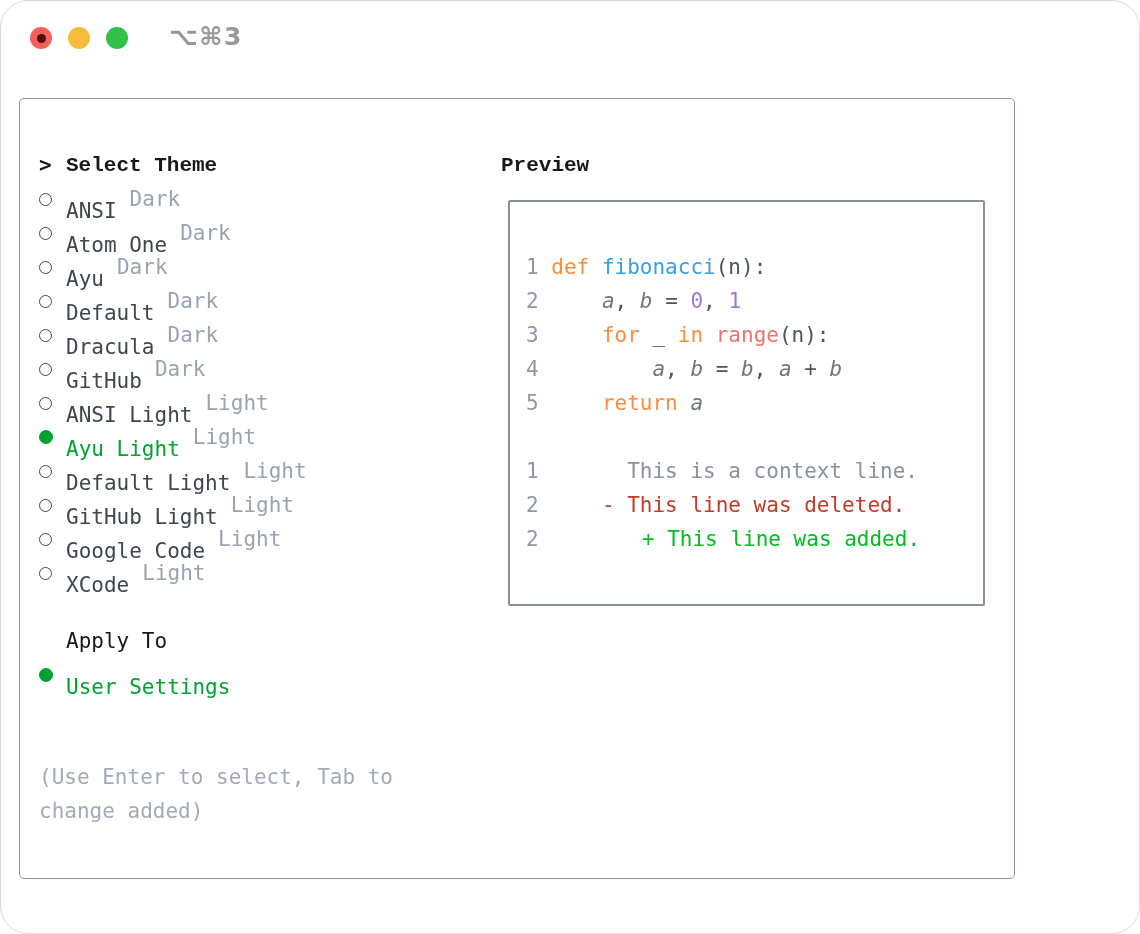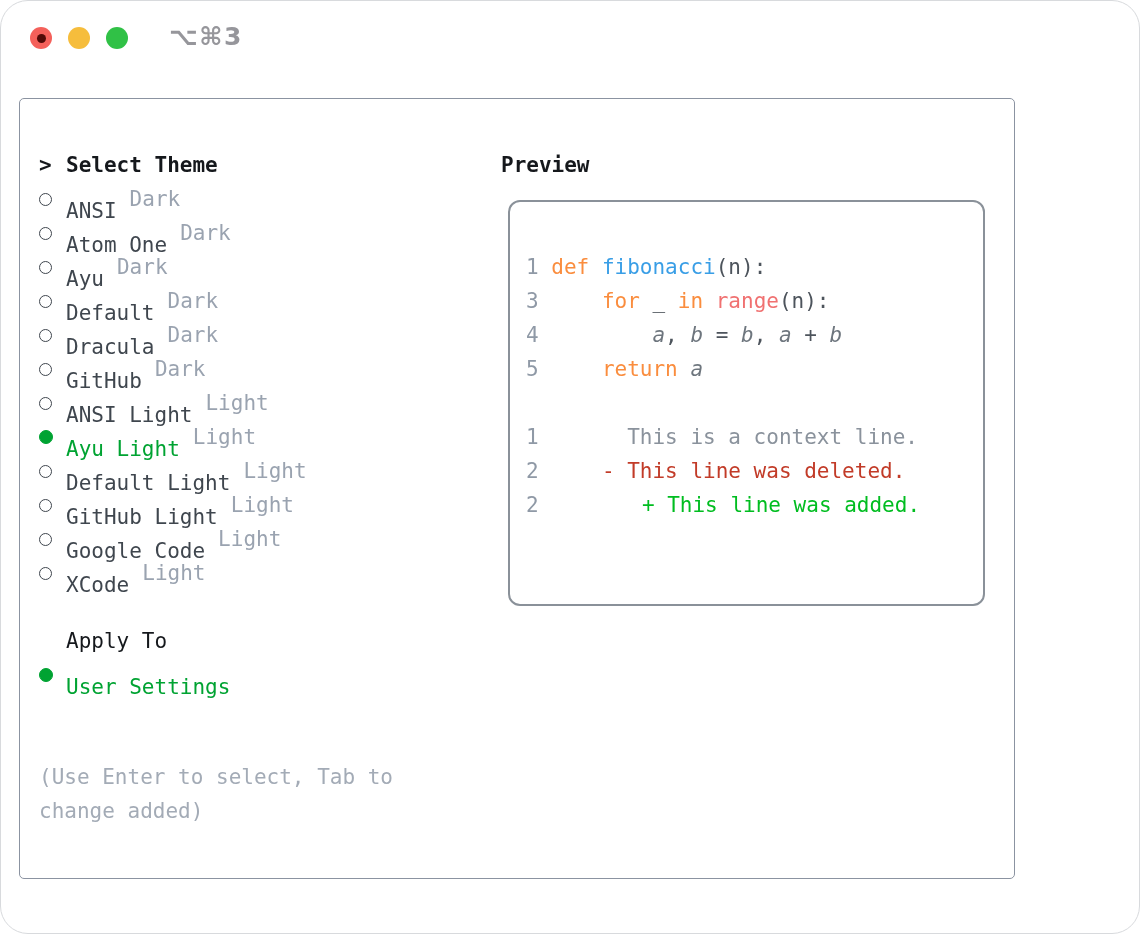--- a/index.html
+++ b/index.html
@@ -28,42 +28,42 @@
   
   .panel {
     position:absolute; left:18px; top:97px; width:996px; height:781px;
     border:1.5px solid var(--c-border_panel); border-radius:5px; background:#fff;
   }
 
   .row { display:flex; align-items:center; height:34px; font-size:21px;
          color:var(--c-fg_dark); white-space:pre; }
   .marker { width:27px; display:flex; align-items:center; flex:none; }
   .prompt { font-weight:700; color:var(--c-fg_black); }
-  .hdr { font-weight:700; color:var(--c-fg_black); }
+  .hdr { font-weight:700; color:var(--c-fg_black);font-family:Liberation Mono, monospace; }
   .subhdr { font-weight:400; color:var(--c-fg_black); }
 
   .radio { width:13px; height:13px; border:1.5px solid var(--c-fg_dark); border-radius:50%; }
   .selected .radio { width:14px; height:14px; background:var(--c-green_ui); border-color:var(--c-green_ui); }
   .t-name { color:var(--c-fg_dark);margin-top:24px; }
   .selected .t-name { color:var(--c-green_ui); }
   .t-variant { color:var(--c-fg_muted); margin-left:0.62em; }
   .selected .opt-label { color:var(--c-green_ui); }
 
   .left-col { position:absolute; left:19px; top:49px; }
   .apply-col { position:absolute; left:19px; top:525px; }
   .help-text {
     position:absolute; left:19px; top:661px; max-width:430px;
     font-size:21px; line-height:34px; color:var(--c-help);
   }
 
   
   .preview-title { position:absolute; left:481px; top:49px; }
   .preview-box {
     position:absolute; left:488px; top:101px; width:477px; height:406px;
-    border:2px solid var(--c-border_preview); border-radius:12px;
+    border:2px solid var(--c-border_preview); border-radius:2px;
     padding:48px 0 0 16px; overflow:hidden; background:#fff;
   }
   .code-line { height:34px; line-height:34px; font-size:21px; white-space:pre; }
   .tok-ln   { color:var(--c-code_ln); }
   .tok-fg   { color:var(--c-code_fg); }
   .tok-kw   { color:var(--c-kw); }
   .tok-fn   { color:var(--c-fn); }
   .tok-num  { color:var(--c-num); }
   .tok-call { color:var(--c-call); }
   .tok-var  { color:var(--c-var); font-style:italic; }
@@ -156,20 +156,21 @@
     </div>
 
     <div class="help-text">(Use Enter to select, Tab to change added)</div>
 
     <div class="preview-title row">
       <span class="hdr">Preview</span>
     </div>
     <div class="preview-box">
       <div id="preview-code">
           <div class="code-line"><span class="tok-ln">1</span><span class="tok-fg"> </span><span class="tok-kw">def</span><span class="tok-fg"> </span><span class="tok-fn">fibonacci</span><span class="tok-fg">(n):</span></div>
+          <div class="code-line"><span class="tok-ln">2</span><span class="tok-fg">     </span><span class="tok-var">a</span><span class="tok-fg">, </span><span class="tok-var">b</span><span class="tok-fg"> = </span><span class="tok-num">0</span><span class="tok-fg">, </span><span class="tok-num">1</span></div>
           <div class="code-line"><span class="tok-ln">3</span><span class="tok-fg">     </span><span class="tok-kw">for</span><span class="tok-fg"> _ </span><span class="tok-kw">in</span><span class="tok-fg"> </span><span class="tok-call">range</span><span class="tok-fg">(n):</span></div>
           <div class="code-line"><span class="tok-ln">4</span><span class="tok-fg">         </span><span class="tok-var">a</span><span class="tok-fg">, </span><span class="tok-var">b</span><span class="tok-fg"> = </span><span class="tok-var">b</span><span class="tok-fg">, </span><span class="tok-var">a</span><span class="tok-fg"> + </span><span class="tok-var">b</span></div>
           <div class="code-line"><span class="tok-ln">5</span><span class="tok-fg">     </span><span class="tok-kw">return</span><span class="tok-fg"> </span><span class="tok-var">a</span></div>
           <div class="code-line"></div>
           <div class="code-line"><span class="tok-ln">1</span><span class="tok-fg">       </span><span class="tok-ctx">This is a context line.</span></div>
           <div class="code-line"><span class="tok-ln">2</span><span class="tok-fg">     </span><span class="tok-del">- This line was deleted.</span></div>
           <div class="code-line"><span class="tok-ln">2</span><span class="tok-fg">     </span><span class="tok-add">+ This line was added.</span></div>
         </div>
     </div>
 

